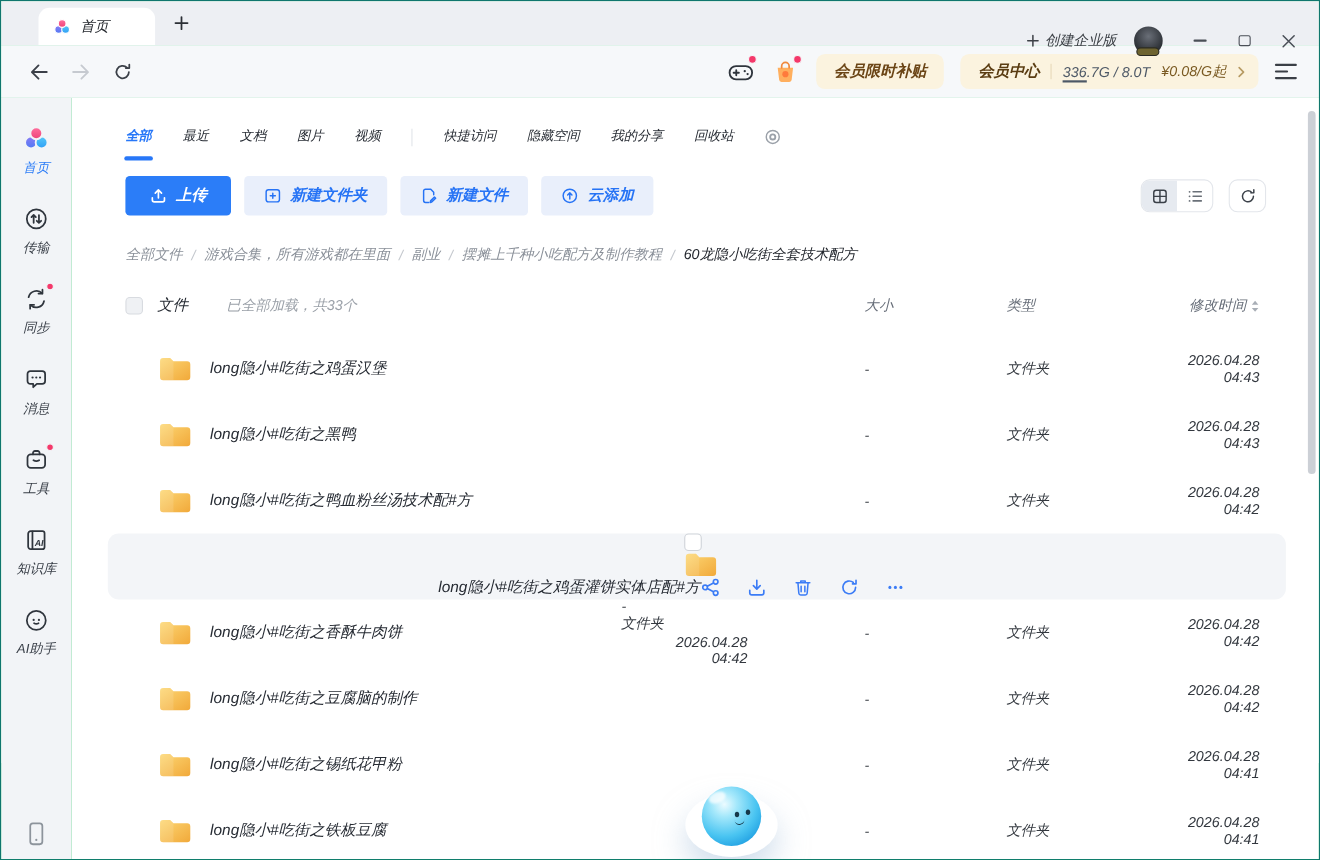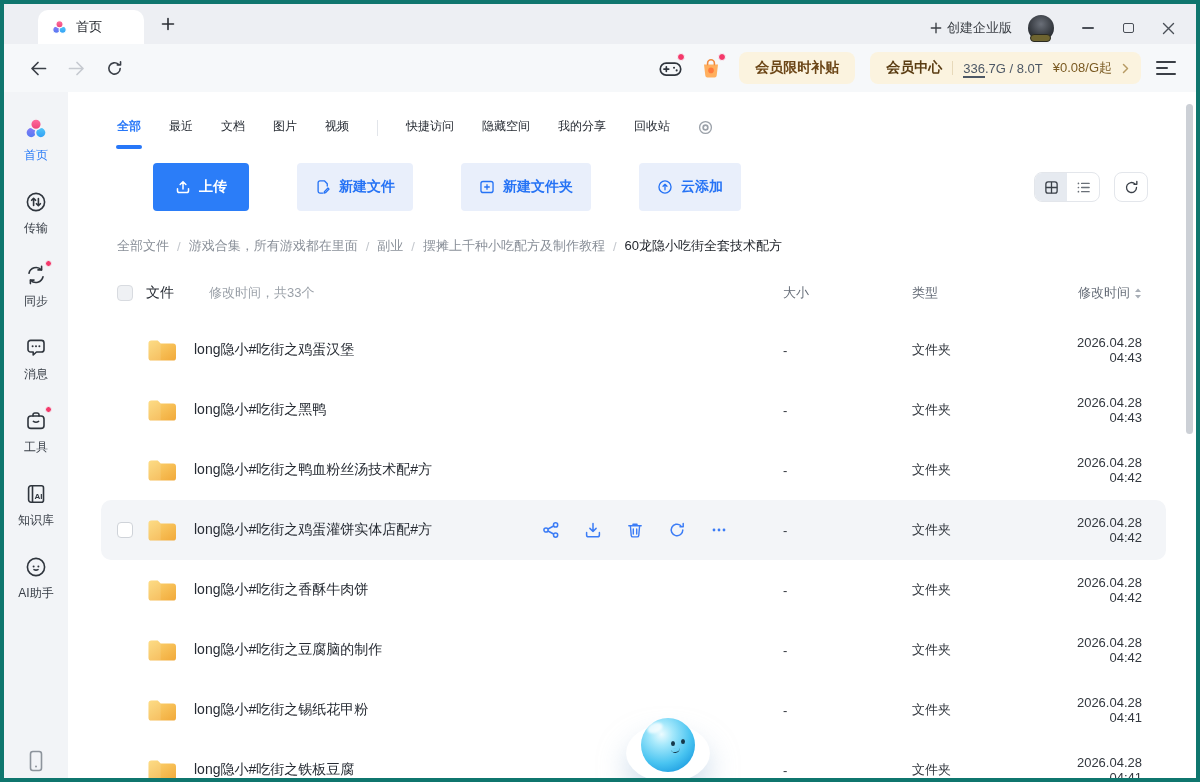--- a/index.html
+++ b/index.html
@@ -1,27 +1,27 @@
 <!DOCTYPE html>
 <html><head>
 <meta charset="utf-8">
 <style>
   * { margin:0; padding:0; box-sizing:border-box; }
   body { font-family:"Liberation Sans","DejaVu Sans",sans-serif; background:#e8eaee; }
   .frame { position:relative; width:1200px; height:782px; background:#22c55e;
-           border:4px solid #0f766e; overflow:hidden; }
+           border:1px solid #0f766e; overflow:hidden;font-style:italic; }
 
   
   .titlebar { position:relative; height:40px; background:#edeff3; }
   .tab { position:absolute; left:34px; bottom:0; width:106px; height:34px; background:#fff;
          border-radius:10px 10px 0 0; display:flex; align-items:center; padding-left:13px; gap:8px; }
   .tab-title { font-size:13px; color:#24282e; }
   .newtab-btn { position:absolute; left:155px; top:11px; width:18px; height:18px;
                 display:flex; align-items:center; justify-content:center; }
-  .tb-right { position:absolute; right:8px; top:4px; height:40px; display:flex; align-items:center; }
+  .tb-right { position:absolute; right:8px; top:16px; height:40px; display:flex; align-items:center; }
   .create-ent { display:flex; align-items:center; gap:5px; font-size:13px; color:#3c4046; margin-right:16px; cursor:default; }
   .avatar { position:relative; width:26px; height:26px; border-radius:50%;
             background:radial-gradient(circle at 50% 35%, #6a6f78 0%, #33373d 60%, #17191d 100%); margin-right:14px; }
   .avatar-badge { position:absolute; left:2px; bottom:-1px; width:21px; height:8px; border-radius:4px;
                   background:#6e6430; border:1px solid #2a2a22; }
   .winbtn { width:40px; height:40px; display:flex; align-items:center; justify-content:center; }
   .ico-min { width:12px; height:2px; background:#4a4f57; border-radius:1px; }
   .ico-max { width:11px; height:10px; border:1.5px solid #4a4f57; border-radius:2px; }
 
   
@@ -66,22 +66,22 @@
   
   .tabs-row { display:flex; align-items:center; }
   .ftab { position:relative; font-size:12px; color:#262b33; margin-right:28px; padding-bottom:2px; cursor:default; }
   .ftab.active { color:#2777f8; font-weight:bold; }
   .ftab.active::after { content:""; position:absolute; left:50%; transform:translateX(-50%); bottom:-12px;
                         width:26px; height:4px; border-radius:2px; background:#2777f8; }
   .tab-div { width:1px; height:16px; background:#e2e5ea; margin-right:28px; }
 
   
   .actions-row { margin-top:26px; display:flex; align-items:center; gap:12px; }
-  .btn { height:48px; border-radius:4px; font-size:14px; font-weight:bold; display:flex;
-         align-items:center; gap:8px; cursor:default;margin-left:36px; }
+  .btn { height:36px; border-radius:4px; font-size:14px; font-weight:bold; display:flex;
+         align-items:center; gap:8px; cursor:default; }
   .btn.primary { background:#2b7df8; color:#fff; padding:0 22px; }
   .btn.soft { background:#e9effb; color:#2673f5; padding:0 18px; }
   .view-group { margin-left:auto; margin-right:18px; display:flex; align-items:center; gap:14px; }
   .seg { display:flex; height:30px; border:1px solid #e3e6eb; border-radius:8px; overflow:hidden; background:#fff; }
   .seg-cell { width:32px; display:flex; align-items:center; justify-content:center; }
   .seg-cell.on { background:#e6eaf0; }
   .sq-btn { width:34px; height:30px; border:1px solid #e3e6eb; border-radius:8px;
             display:flex; align-items:center; justify-content:center; background:#fff; }
 
   
@@ -95,21 +95,21 @@
   .cb { width:16px; height:16px; border-radius:4px; border:1px solid #d8dbe0; background:#eff1f4; flex:none; }
   .hdr-name { flex:1; display:flex; align-items:center; }
   .hdr-file { font-size:14px; color:#262b33; margin-left:13px; }
   .hdr-loaded { font-size:13px; color:#9aa0a8; margin-left:35px; }
   .hdr-col { font-size:13px; color:#666d78; }
   .w-size { width:129px; } .w-type { width:130px; }
   .w-time { width:100px; display:flex; align-items:center; justify-content:flex-end; gap:4px; }
 
   .list { margin-top:13px; }
   .file-row { height:60px; display:flex; align-items:center; padding:0 24px 0 16px; border-radius:10px; }
-  .file-row.hovered { background:#f3f5f8; }
+  .file-row.hovered { background:#f3f5f8;flex-direction:column; }
   .file-row .cb { visibility:hidden; background:#fff; border-color:#cfd3d9; }
   .file-row.hovered .cb { visibility:visible; }
   .folder { width:30px; height:24px; margin-left:14px; flex:none; }
   .row-main { flex:1; display:flex; align-items:center; min-width:0; }
   .fname { font-size:14px; color:#262b33; margin-left:17px; white-space:nowrap; cursor:default; }
   .row-actions { display:none; margin-left:auto; margin-right:55px; gap:24px; align-items:center; }
   .file-row.hovered .row-actions { display:flex; }
   .act { width:18px; height:18px; display:flex; align-items:center; justify-content:center; cursor:default; }
   .cell { font-size:13px; color:#33383f; }
   .cell.time { width:100px; text-align:right; }
@@ -371,31 +371,31 @@
       <div class="actions-row indent">
         <span class="btn primary">
           <svg width="16" height="16" viewBox="0 0 18 18" fill="none" stroke="#fff" stroke-width="1.7" stroke-linecap="round" stroke-linejoin="round">
             <path d="M9 11.2V3.2M5.8 6.2L9 3l3.2 3.2"></path>
               <path d="M2.8 11v2.2a2 2 0 0 0 2 2h8.4a2 2 0 0 0 2-2V11"></path>
           </svg>
           <span>上传</span>
         </span>
         <span class="btn soft">
           <svg width="16" height="16" viewBox="0 0 18 18" fill="none" stroke="#2673f5" stroke-width="1.5" stroke-linecap="round" stroke-linejoin="round">
+            <rect x="2.2" y="2.8" width="13.6" height="12.4" rx="2.4"></rect>
+              <path d="M9 6.4v5.2M6.4 9h5.2"></path>
+          </svg>
+          <span>新建文件夹</span>
+        </span>
+        <span class="btn soft">
+          <svg width="16" height="16" viewBox="0 0 18 18" fill="none" stroke="#2673f5" stroke-width="1.5" stroke-linecap="round" stroke-linejoin="round">
             <path d="M13.8 8V5.4L10.8 2.2H5.4A1.9 1.9 0 0 0 3.5 4.1v9.8a1.9 1.9 0 0 0 1.9 1.9h3.2"></path>
             <path d="M14.6 10.2l1.2 1.2-4 4-1.6.4.4-1.6z"></path>
           </svg>
           <span>新建文件</span>
-        </span>
-        <span class="btn soft">
-          <svg width="16" height="16" viewBox="0 0 18 18" fill="none" stroke="#2673f5" stroke-width="1.5" stroke-linecap="round" stroke-linejoin="round">
-            <rect x="2.2" y="2.8" width="13.6" height="12.4" rx="2.4"></rect>
-              <path d="M9 6.4v5.2M6.4 9h5.2"></path>
-          </svg>
-          <span>新建文件夹</span>
         </span>
         <span class="btn soft">
           <svg width="16" height="16" viewBox="0 0 18 18" fill="none" stroke="#2673f5" stroke-width="1.5" stroke-linecap="round" stroke-linejoin="round">
             <circle cx="9" cy="9" r="6.8"></circle>
               <path d="M9 12.2V6M6.8 8.2L9 6l2.2 2.2"></path>
           </svg>
           <span>云添加</span>
         </span>
         <span class="view-group">
           <span class="seg">
@@ -432,21 +432,21 @@
           <span class="crumb-sep">/</span>
           <span class="crumb">摆摊上千种小吃配方及制作教程</span>
           <span class="crumb-sep">/</span>
           <span class="crumb last">60龙隐小吃街全套技术配方</span>
         </div>
 
       <div class="thead">
         <span class="hdr-name">
           <span class="cb"></span>
           <span class="hdr-file">文件</span>
-          <span class="hdr-loaded">修改时间，共33个</span>
+          <span class="hdr-loaded">已全部加载，共33个</span>
         </span>
         <span class="hdr-col w-size">大小</span>
         <span class="hdr-col w-type">类型</span>
         <span class="hdr-col w-time">
           <span>修改时间</span>
           <svg width="8" height="11" viewBox="0 0 8 11">
               <path d="M4 0.5L7 4H1z" fill="#a8aeb6"></path>
               <path d="M4 10.5L1 7h6z" fill="#a8aeb6"></path>
             </svg>
         </span>

